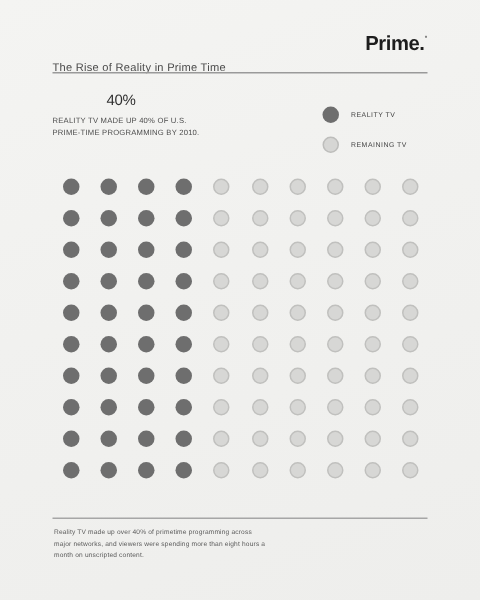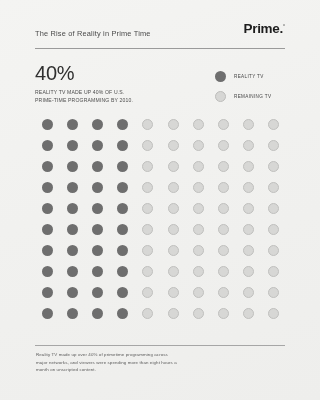--- a/index.html
+++ b/index.html
@@ -26,21 +26,21 @@
   #header {
     position: absolute;
     left: 35px;
     top: 28px;
     width: 250px;
     height: 22px;
   }
   #title {
     position: absolute;
     left: 0;
-    top: 1px;
+    top: 12px;
     font-size: 7.4px;
     letter-spacing: 0.18px;
     color: #4a4a4a;
     white-space: nowrap;
   }
   #logo {
     position: absolute;
     right: 0;
     top: -7px;
     font-size: 13.5px;
@@ -66,25 +66,26 @@
   #rule-bottom { top: 345px; background: #a6a6a6; }
 
   
   #stat {
     position: absolute;
     left: 35px;
     top: 62px;
     width: 150px;
   }
   #stat-value {
-    font-size: 20px;
+    font-size: 10px;
     font-weight: normal;
     letter-spacing: -0.2px;
     color: #303030;
     line-height: 1.1;
+    margin-left: 36px;
   }
   #stat-desc {
     margin-top: 4px;
     font-size: 5.1px;
     line-height: 1.65;
     letter-spacing: 0.15px;
     color: #4d4d4d;
   }
   #stat-desc div { white-space: nowrap; }
 

